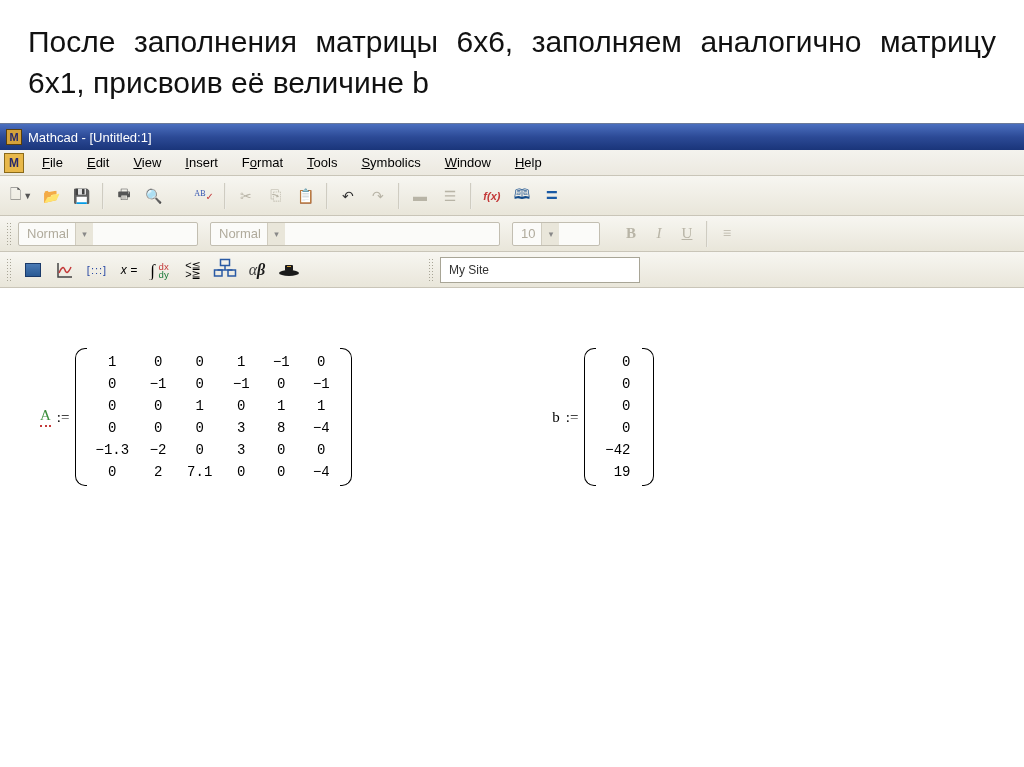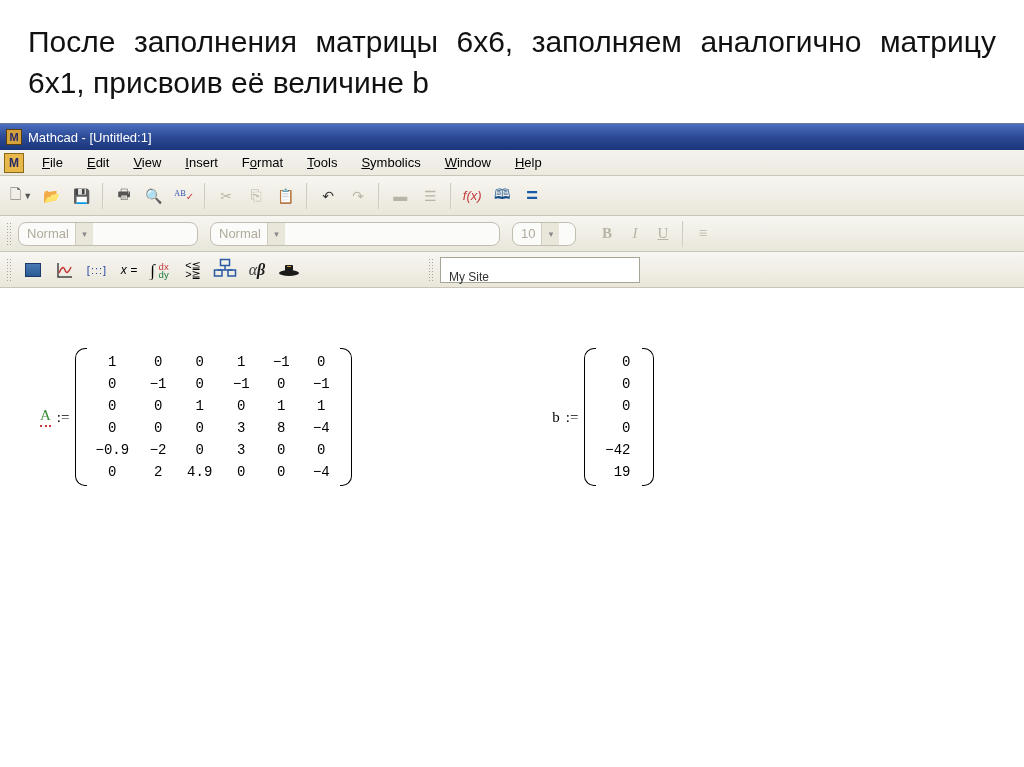--- a/index.html
+++ b/index.html
@@ -100,21 +100,21 @@
   .fmtbar { height: 36px; }
   .select-box {
     background: #fbfbf9;
     border: 1px solid #c2beb1;
     height: 24px;
     display: flex;
     align-items: center;
     padding: 0 4px 0 8px;
     font-size: 13px;
     color: #b0ab9c;
-    border-radius: 8px;
+    border-radius: 2px;
   }
   .select-box .arr {
     background: #e9e6da;
     border-left: 1px solid #d0ccbf;
     width: 18px;
     height: 22px;
     display: flex;
     align-items: center;
     justify-content: center;
     margin-left: 6px;
@@ -142,20 +142,21 @@
     width: 6px; height: 24px;
     background-image: radial-gradient(circle, #a8a596 1px, transparent 1px);
     background-size: 3px 3px;
     margin-right: 4px;
   }
   .mysite {
     background: #fff;
     border: 1px solid #a8a596;
     height: 24px;
     display: flex;
+    align-items: center;
     padding: 12px 8px;
     font-size: 12px;
     font-family: Tahoma, sans-serif;
     color: #333;
     min-width: 200px;
   }
   .worksheet {
     background: #fff;
     padding: 60px 40px;
     display: flex;
@@ -207,23 +208,23 @@
   .mat-a { grid-template-columns: repeat(6, auto); }
   .mat-b { grid-template-columns: auto; }
   .mat-body span { text-align: center; min-width: 22px; }
   .vec-body span { text-align: right; min-width: 30px; padding-right: 4px;}
   
   .ic-new { color:#555;}
   .ic-open { color:#caa23a;}
   .ic-save { color:#3a5ab4;}
   .ic-print{ color:#555;}
   .ic-prev { color:#555;}
-  .ic-spell{ color:#3a5ab4; font-family:'Times New Roman';}
+  .ic-spell{ color:#3a5ab4; font-family:'Times New Roman';margin-left:20px;}
   .ic-spell .redwave{ color:#c43a3a; font-size:10px;}
-  .ic-fx { color:#c43a3a; font-style:italic; font-weight:normal; font-size:13px;text-align:right;}
+  .ic-fx { color:#c43a3a; font-style:italic; font-weight:bold; font-size:11px;text-align:right;}
   .ic-unit { color:#114a8a;}
   .ic-eq { color:#1a5aa4; font-weight:bold; font-size:20px;}
   .ic-calc-b{width:16px;height:14px;background:linear-gradient(to bottom,#4a7ab4,#2a5a94);border:1px solid #1a3a6a;}
   .ic-graph {display:flex;}
   .ic-graph svg{width:18px;height:18px;}
   .ic-mat{ color:#2a4aa4; font-size:11px; letter-spacing:1px;}
   .ic-xeq{ font-style:italic; font-size:12px;}
   .ic-ineq{ font-size:11px; line-height:0.8;}
   .ic-ab{ font-family:'Times New Roman';}
   .ic-ab .alpha{font-style:italic; color:#3a3a3a;}
@@ -301,21 +302,21 @@
     <div class="select-box" style="width:180px">
       <span>Normal</span>
       <span class="arr">▾</span>
     </div>
     <div style="width:8px"></div>
     <div class="select-box" style="width:290px">
       <span>Normal</span>
       <span class="arr">▾</span>
     </div>
     <div style="width:8px"></div>
-    <div class="select-box" style="width:64px">
+    <div class="select-box" style="width:88px">
       <span>10</span>
       <span class="arr">▾</span>
     </div>
     <div style="width:14px"></div>
     <div class="fmt-icon" style="font-weight:bold">B</div>
     <div class="fmt-icon" style="font-style:italic">I</div>
     <div class="fmt-icon" style="text-decoration:underline">U</div>
     <div class="tb-sep"></div>
     <div class="fmt-icon">≡</div>
   </div>
@@ -402,29 +403,29 @@
             <span>1</span>
             <span>0</span>
             <span>1</span>
             <span>1</span>
             <span>0</span>
             <span>0</span>
             <span>0</span>
             <span>3</span>
             <span>8</span>
             <span>−4</span>
-            <span>−0.9</span>
+            <span>−1.3</span>
             <span>−2</span>
             <span>0</span>
             <span>3</span>
             <span>0</span>
             <span>0</span>
             <span>0</span>
             <span>2</span>
-            <span>4.9</span>
+            <span>7.1</span>
             <span>0</span>
             <span>0</span>
             <span>−4</span>
           </div>
         <div class="paren right">
             <div class="paren-top"></div>
             <div class="paren-mid"></div>
             <div class="paren-bot"></div>
           </div>
       </div>

